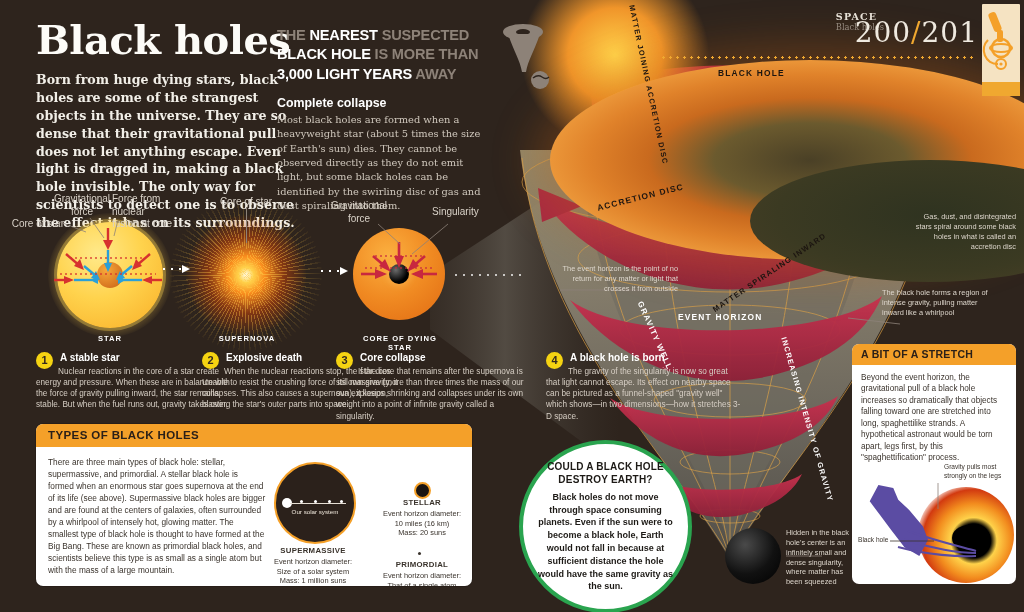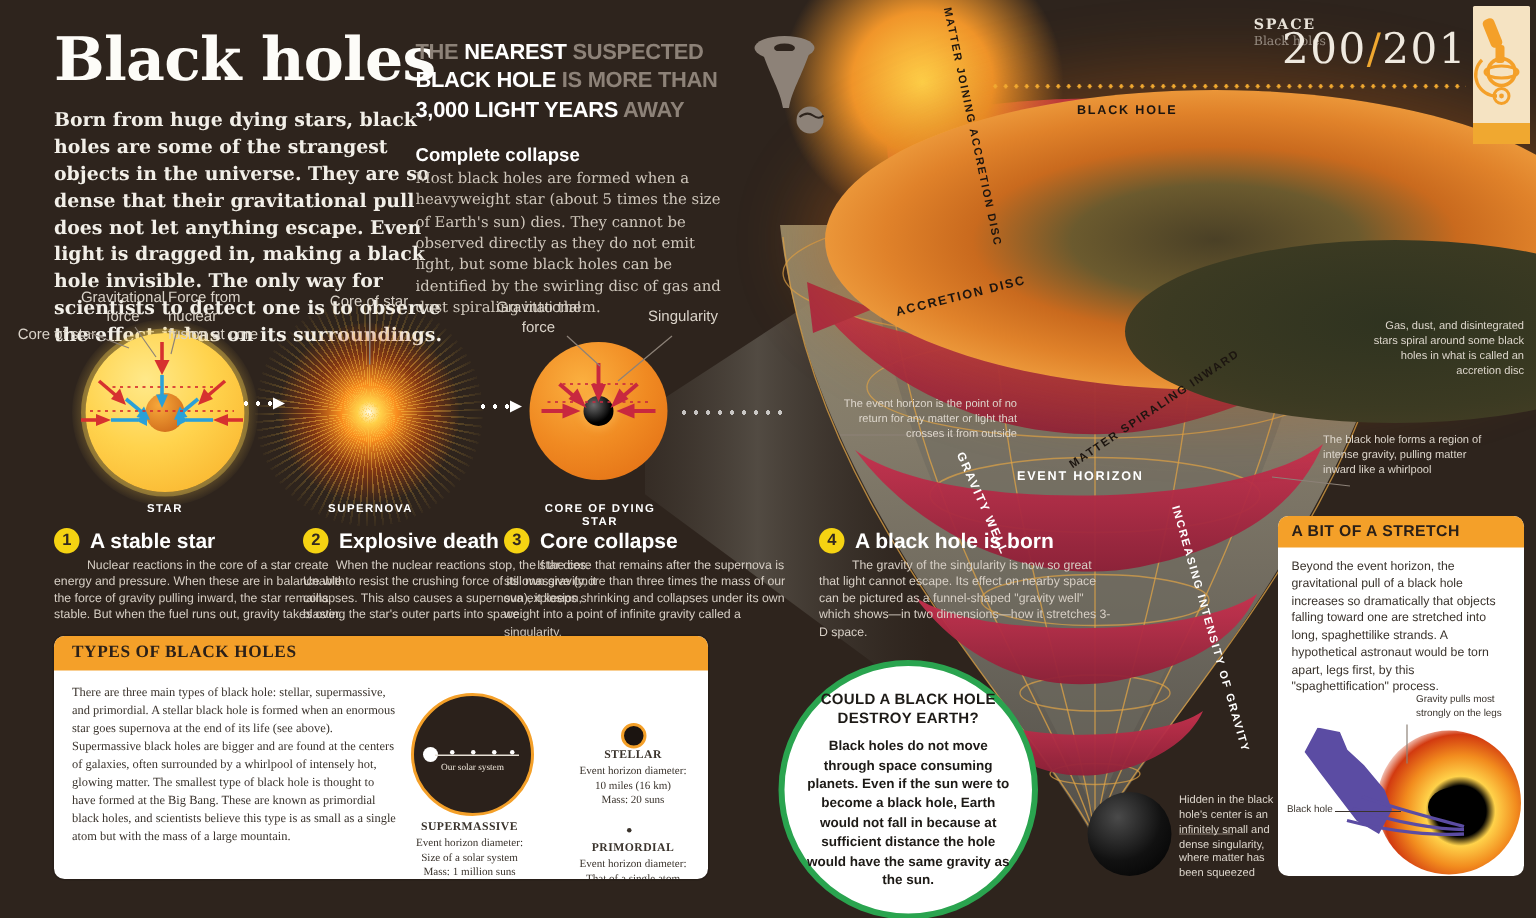--- a/index.html
+++ b/index.html
@@ -71,26 +71,26 @@
      box-shadow:0 0 6px 2px rgba(255,190,90,.45);}
 
   .arrowdots{position:absolute;height:6px;
      background-image:radial-gradient(circle,#ffffff 0 1.4px,transparent 1.5px);
      background-size:8px 6px;}
 
   
   .step{position:absolute;top:352px;width:196px;}
   .step .num{position:absolute;left:0;top:0;width:17px;height:17px;border-radius:50%;
      background:#f5d312;color:#33291f;font-size:11px;font-weight:bold;text-align:center;line-height:17px;}
-  .step h4{margin:0 0 0 24px;font-size:14px;color:#ffffff;font-weight:bold;line-height:1.25;}
+  .step h4{margin:0 0 0 24px;font-size:10px;color:#ffffff;font-weight:bold;line-height:1.25;}
   .step p{margin:1px 0 0 0;font-size:8.2px;line-height:1.38;color:#d6cec4;text-indent:22px;}
 
   
   #types{left:36px;top:424px;width:436px;height:162px;background:#ffffff;border-radius:7px;overflow:hidden;
-         box-shadow:0 0 0 1px rgba(0,0,0,.15);font-family:Liberation Serif, serif;}
+         box-shadow:0 0 0 1px rgba(0,0,0,.15);}
   #types .hd{height:23px;background:#f4a029;color:#2b2018;font-size:11.5px;font-weight:bold;
              letter-spacing:.4px;line-height:23px;padding-left:12px;}
   #types .body{display:flex;padding:9px 22px 0 12px;}
   #types .txt{width:218px;font-size:8.3px;line-height:1.45;color:#3a332c;}
   #types .viz{position:relative;flex:1;}
   #superm{position:absolute;left:8px;top:6px;width:78px;height:78px;border-radius:50%;
      background:#2b211b;border:2.5px solid #f4a029;}
   #superm .sun{position:absolute;left:6px;top:34px;width:10px;height:10px;border-radius:50%;background:#fff;}
   #superm .line{position:absolute;left:14px;top:38.5px;width:56px;height:1px;background:#e6dfd4;}
   #superm .pl{position:absolute;top:36px;width:3.4px;height:3.4px;border-radius:50%;background:#fff;}

